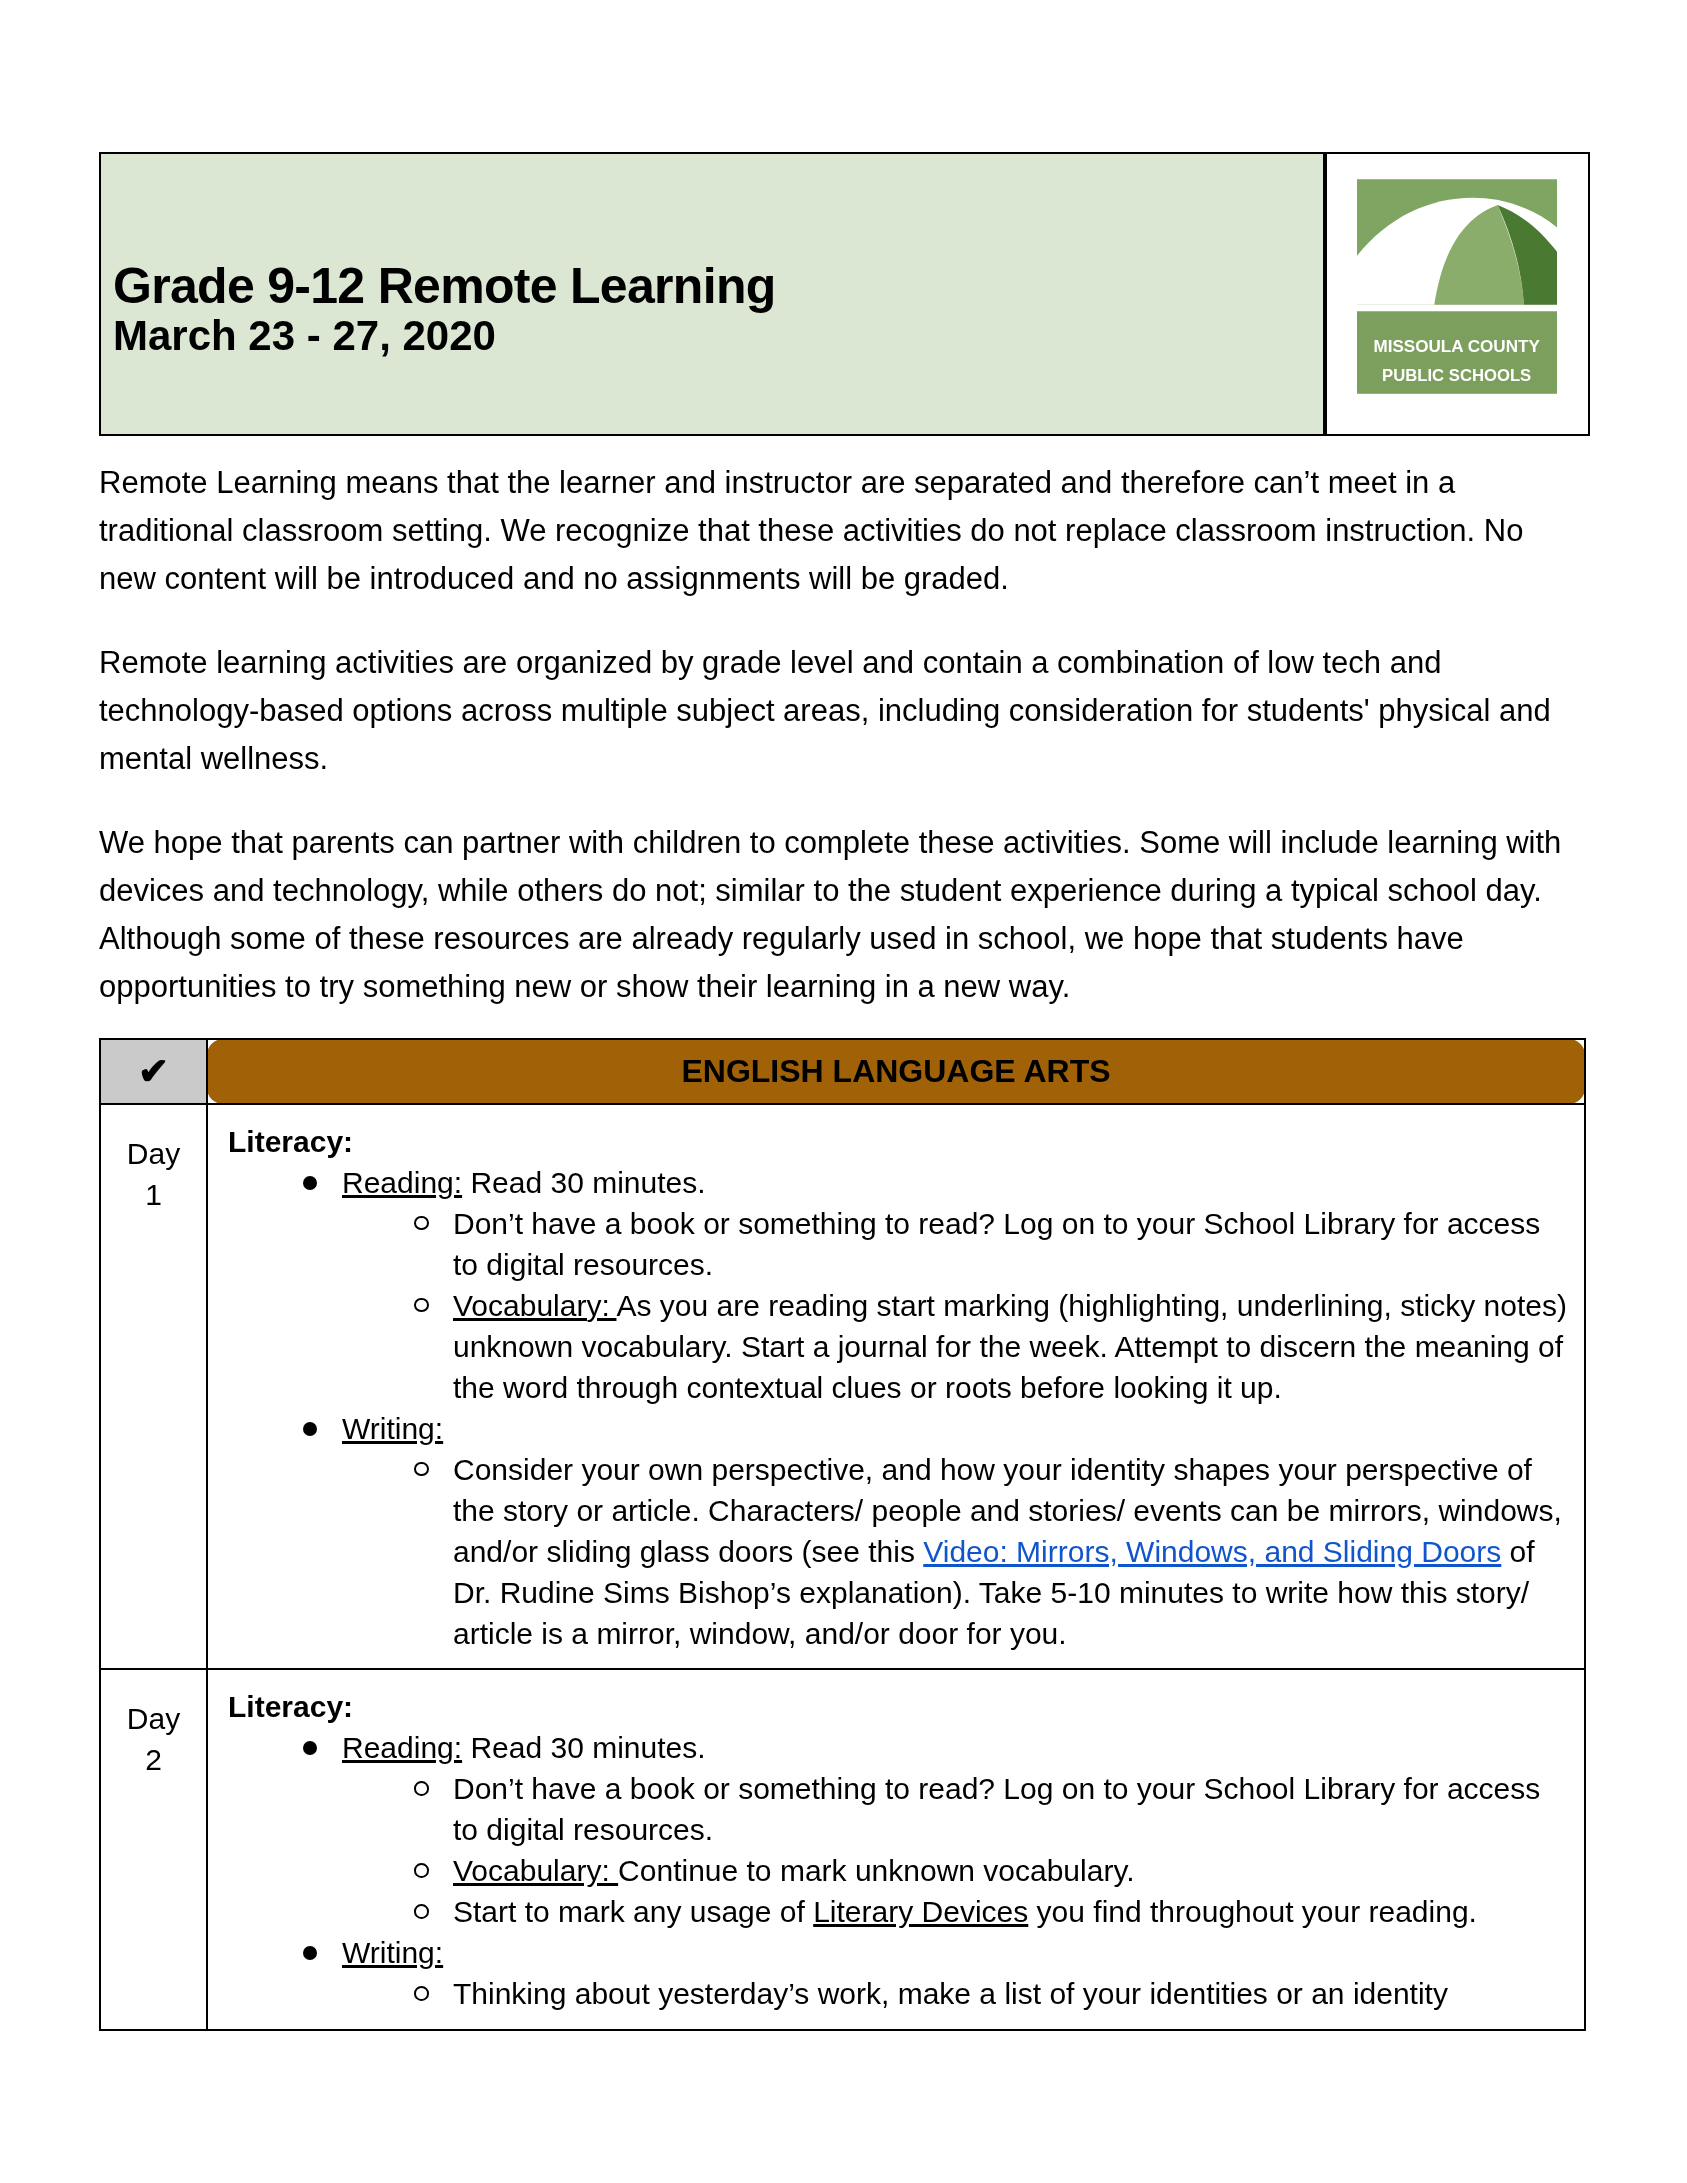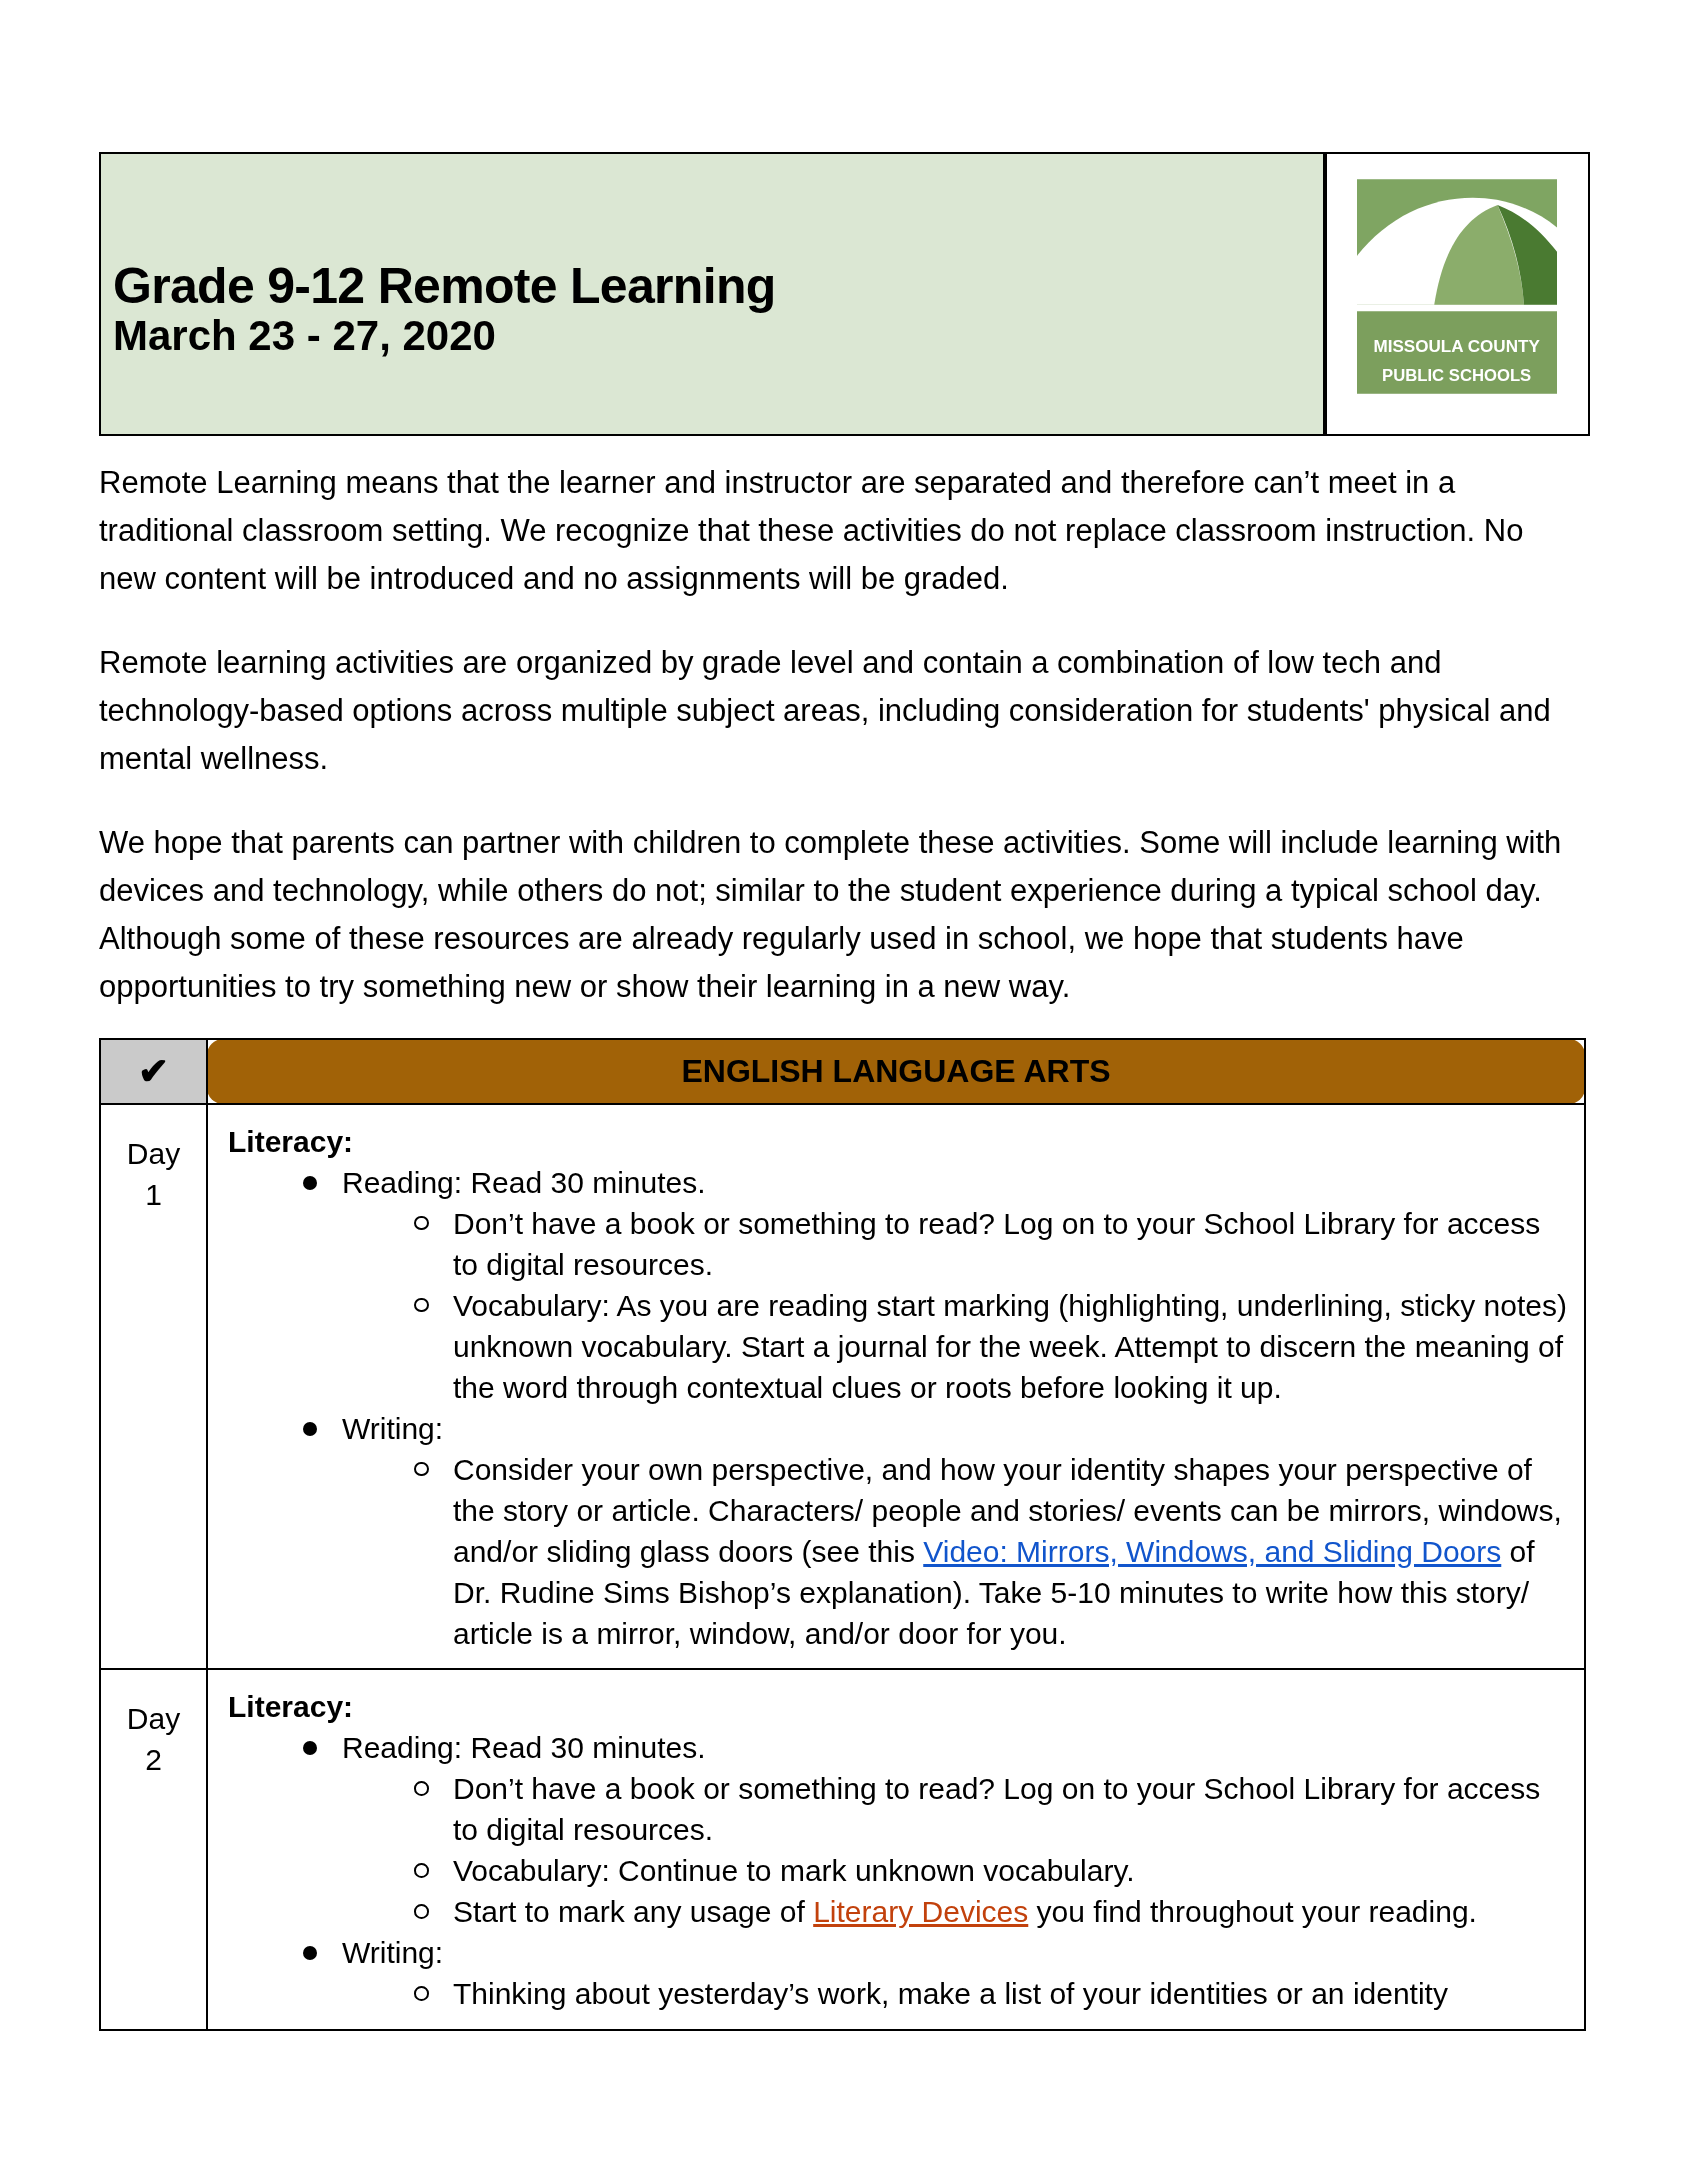--- a/index.html
+++ b/index.html
@@ -51,21 +51,21 @@
     font-size:30px; line-height:41px;
     padding:16px 14.6px 14.6px 20px;
   }
   .item { position:relative; }
   .item.l1 { padding-left:114px; }
   .item.l2 { padding-left:225px; }
   .marker { position:absolute; border-radius:50%; }
   .l1 > .marker { left:75px; top:14px; width:14px; height:14px; background:#000; }
   .l2 > .marker { left:186px; top:13.2px; width:14.6px; height:14.6px; border:2.6px solid #000; background:transparent; }
   .seg-bold { font-weight:bold; }
-  .seg-underline { }
+  .seg-underline { text-decoration:underline; }
   a.seg-link { text-decoration:underline; cursor:pointer; }
 </style>
 </head>
 <body>
 
 <div class="page">
 
   <div class="header-row">
     <div class="green-box" style="background: rgb(219, 231, 211);">
       <div class="page-title">Grade 9-12 Remote Learning</div>
@@ -118,21 +118,21 @@
       <tr>
         <td class="day-cell">
           <div>Day</div>
           <div>2</div>
         </td>
         <td class="content-cell">
               <div class="item l0"><span class="seg-bold">Literacy:</span></div>
               <div class="item l1"><span class="marker"></span><span class="seg-underline">Reading:</span><span class="seg-plain"> Read 30 minutes.</span></div>
               <div class="item l2"><span class="marker"></span><span class="seg-plain">Don’t have a book or something to read? Log on to your School Library for access to digital resources.</span></div>
               <div class="item l2"><span class="marker"></span><span class="seg-underline">Vocabulary: </span><span class="seg-plain">Continue to mark unknown vocabulary.</span></div>
-              <div class="item l2"><span class="marker"></span><span class="seg-plain">Start to mark any usage of </span><a class="seg-link" href="#" style="color: #c2410c;">Literary Devices</a><span class="seg-plain"> you find throughout your reading.</span></div>
+              <div class="item l2"><span class="marker"></span><span class="seg-plain">Start to mark any usage of </span><a class="seg-link" href="#" style="color: #000000;">Literary Devices</a><span class="seg-plain"> you find throughout your reading.</span></div>
               <div class="item l1"><span class="marker"></span><span class="seg-underline">Writing:</span></div>
               <div class="item l2"><span class="marker"></span><span class="seg-plain">Thinking about yesterday’s work, make a list of your identities or an identity</span></div>
             </td>
       </tr>
     </tbody>
       </table>
   </div>
 </div>
 
 

